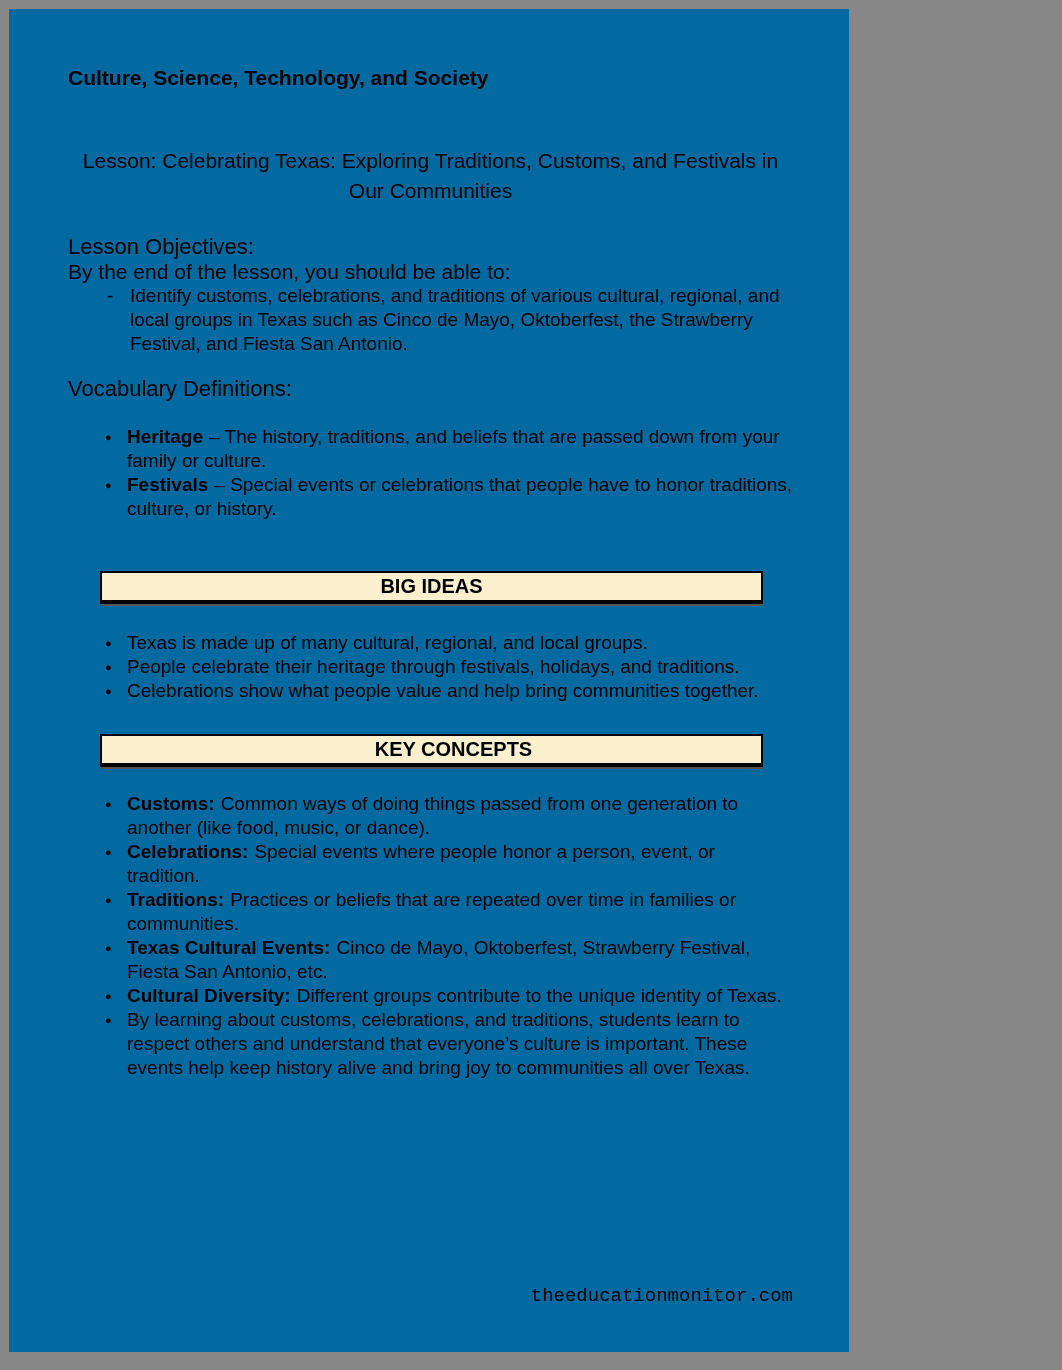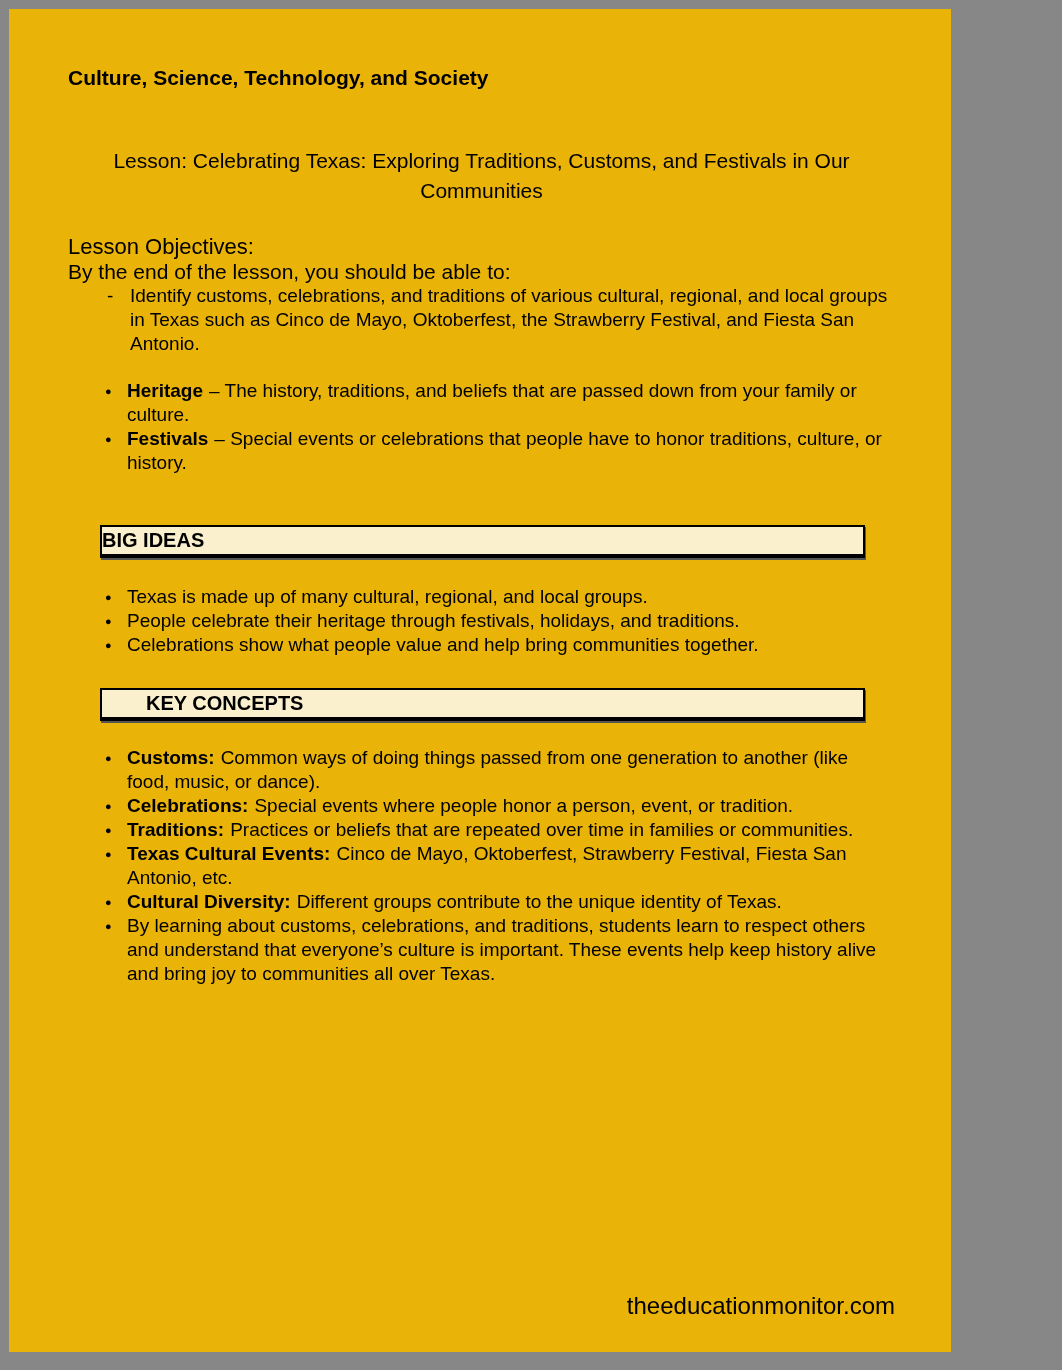--- a/index.html
+++ b/index.html
@@ -6,22 +6,22 @@
   html, body { width: 1062px; height: 1370px; }
   body {
     background: #878787;
     position: relative;
     font-family: "Liberation Sans", sans-serif;
     color: #000;
   }
   .page {
     position: absolute;
     left: 9px; top: 9px;
-    width: 942px; height: 1343px;
-    background: #eab308;
+    width: 840px; height: 1343px;
+    background: #0369a1;
   }
   .content { padding: 56px 56px 0 59px; }
 
   .doc-title { font-size: 21px; font-weight: bold; line-height: 26px; }
 
   .lesson-title {
     margin: 55px auto 0 auto;
     text-align: center;
     font-size: 21px;
     line-height: 30px;
@@ -49,34 +49,35 @@
   .vocab-list { margin-top: 23px; }
   .term { font-weight: bold; }
   .term:not(:empty) { margin-right: 6px; }
 
   .banner {
     margin: 50px 30px 16px 32px;
     background: #FAF0CD;
     border: 2px solid #000;
     border-bottom-width: 4px;
     box-shadow: 1px 2px 0 #555;
-    text-align: left;
+    text-align: center;
     font-weight: bold;
     font-size: 20px;
     line-height: 27px;
   }
   .banner.key-concepts-banner { margin-top: 31px; padding-left: 44px; }
   .bi-list { margin-top: 27px; }
   .kc-list { margin-top: 25px; }
 
   .footer {
     position: absolute;
     right: 56px;
-    bottom: 32px;
-    font-size: 24px;
+    bottom: 45px;
+    font-size: 19px;
+    font-family: Liberation Mono, monospace;
   }
 </style>
 </head>
 <body>
 
 <div class="page">
   <div class="content">
 
     <div class="doc-title">Culture, Science, Technology, and Society</div>
 
@@ -91,20 +92,21 @@
       <ul class="plain-list dash-list">
         <li>
           <span class="dash-marker">-</span>
           <span class="li-text">Identify customs, celebrations, and traditions of various cultural, regional, and local groups in Texas such as Cinco de Mayo, Oktoberfest, the Strawberry Festival, and Fiesta San Antonio.</span>
         </li>
       </ul>
     </div>
 
 
     <div>
+      <h2 class="section-heading vocab-heading">Vocabulary Definitions:</h2>
       <ul class="plain-list bullet-list vocab-list">
         <li>
           <span class="bullet-marker">●</span>
           <span class="li-text"><b class="term">Heritage</b><span>– The history, traditions, and beliefs that are passed down from your family or culture.</span></span>
         </li>
         <li>
           <span class="bullet-marker">●</span>
           <span class="li-text"><b class="term">Festivals</b><span>– Special events or celebrations that people have to honor traditions, culture, or history.</span></span>
         </li>
       </ul>

